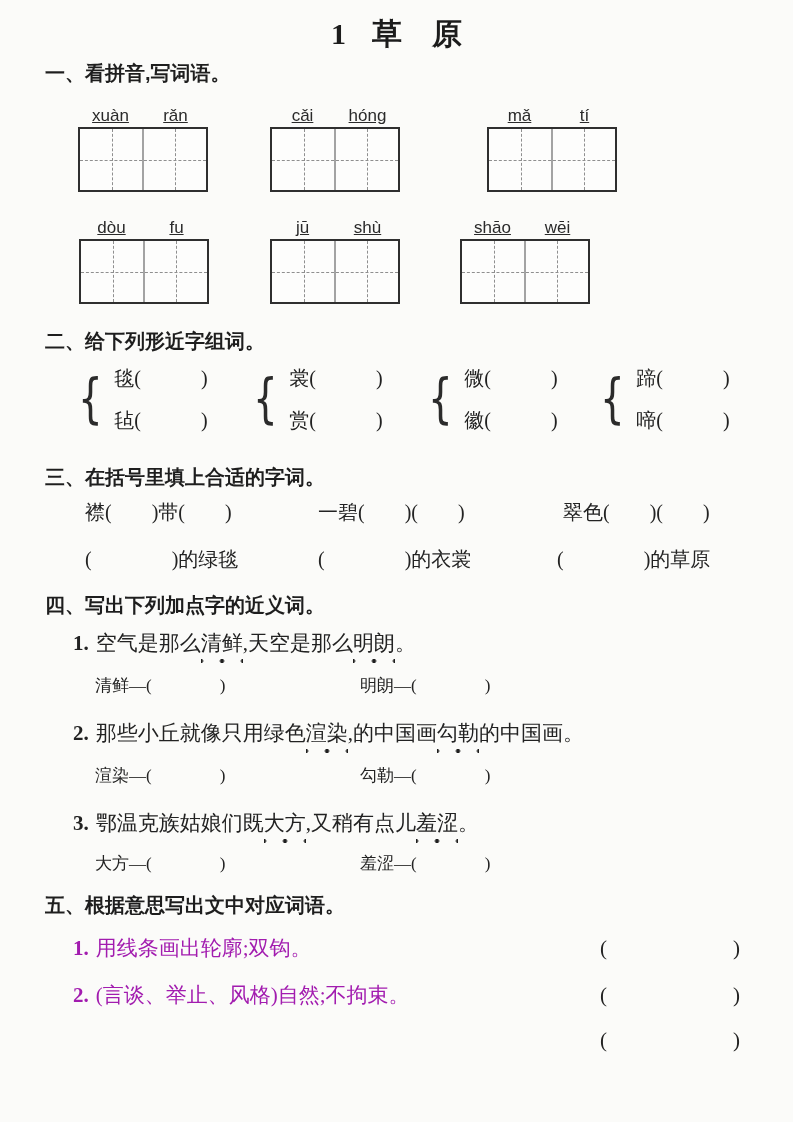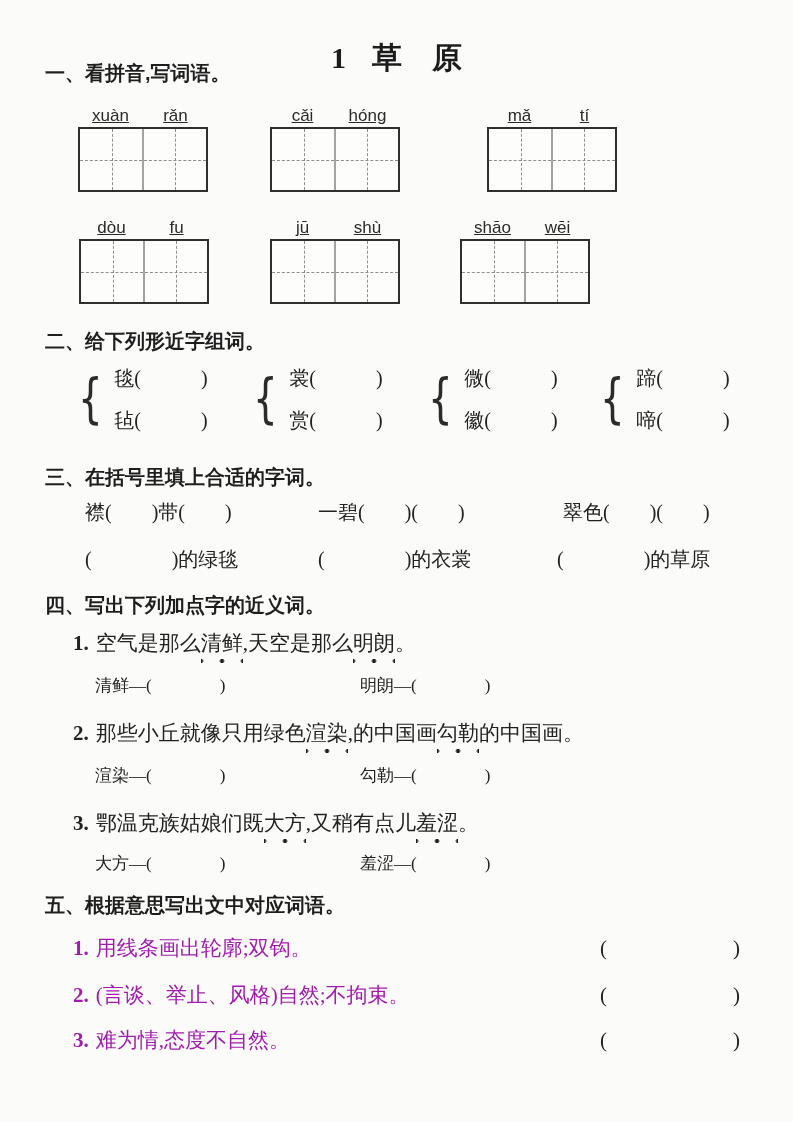--- a/index.html
+++ b/index.html
@@ -11,21 +11,21 @@
     color:#212121;
     overflow:hidden;
   }
   
   .title{
     position:absolute;top:14px;left:0;width:100%;
     display:flex;justify-content:center;align-items:baseline;
     font-weight:700;font-size:30px;color:#1c1c1c;
   }
   .title-num{letter-spacing:0;}
-  .title-cjk{letter-spacing:30px;margin-left:26px;margin-right:-30px;margin-top:24px;}
+  .title-cjk{letter-spacing:30px;margin-left:26px;margin-right:-30px;}
   
   .sec-head{
     position:absolute;left:45px;
     font-family:"Liberation Sans", sans-serif;
     font-weight:700;font-size:20px;color:#1e1e1e;
     white-space:nowrap;
   }
   
   .pygroup{position:absolute;width:130px;}
   .pylabels{
@@ -228,18 +228,15 @@
   <div class="m-item" style="top:934px">
     <span class="qnum">1.</span><span>用线条画出轮廓;双钩。</span>
   </div>
   <span class="m-answer" style="top:934px">(　　　　　　)</span>
 
   <div class="m-item" style="top:981px">
     <span class="qnum">2.</span><span>(言谈、举止、风格)自然;不拘束。</span>
   </div>
   <span class="m-answer" style="top:981px">(　　　　　　)</span>
 
-  <div class="m-item" style="top:1026px">
-    <span class="qnum">3.</span><span>难为情,态度不自然。</span>
-  </div>
   <span class="m-answer" style="top:1026px">(　　　　　　)</span>
 
 </div>
 
 </body></html>

